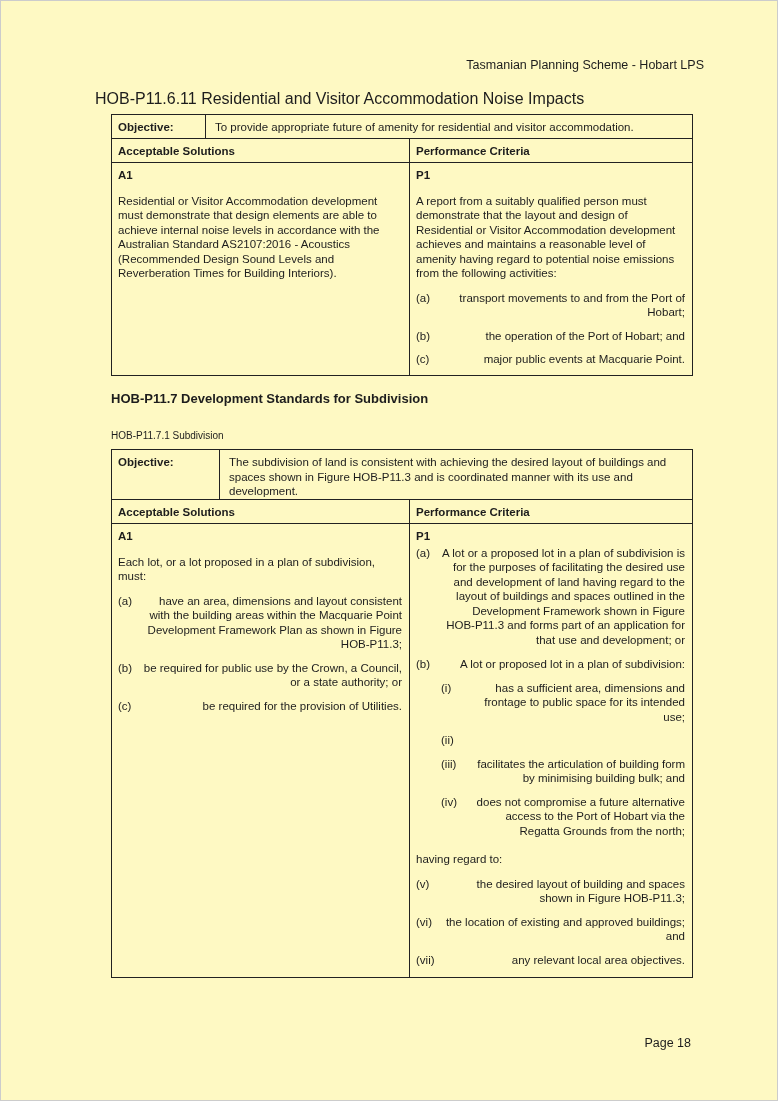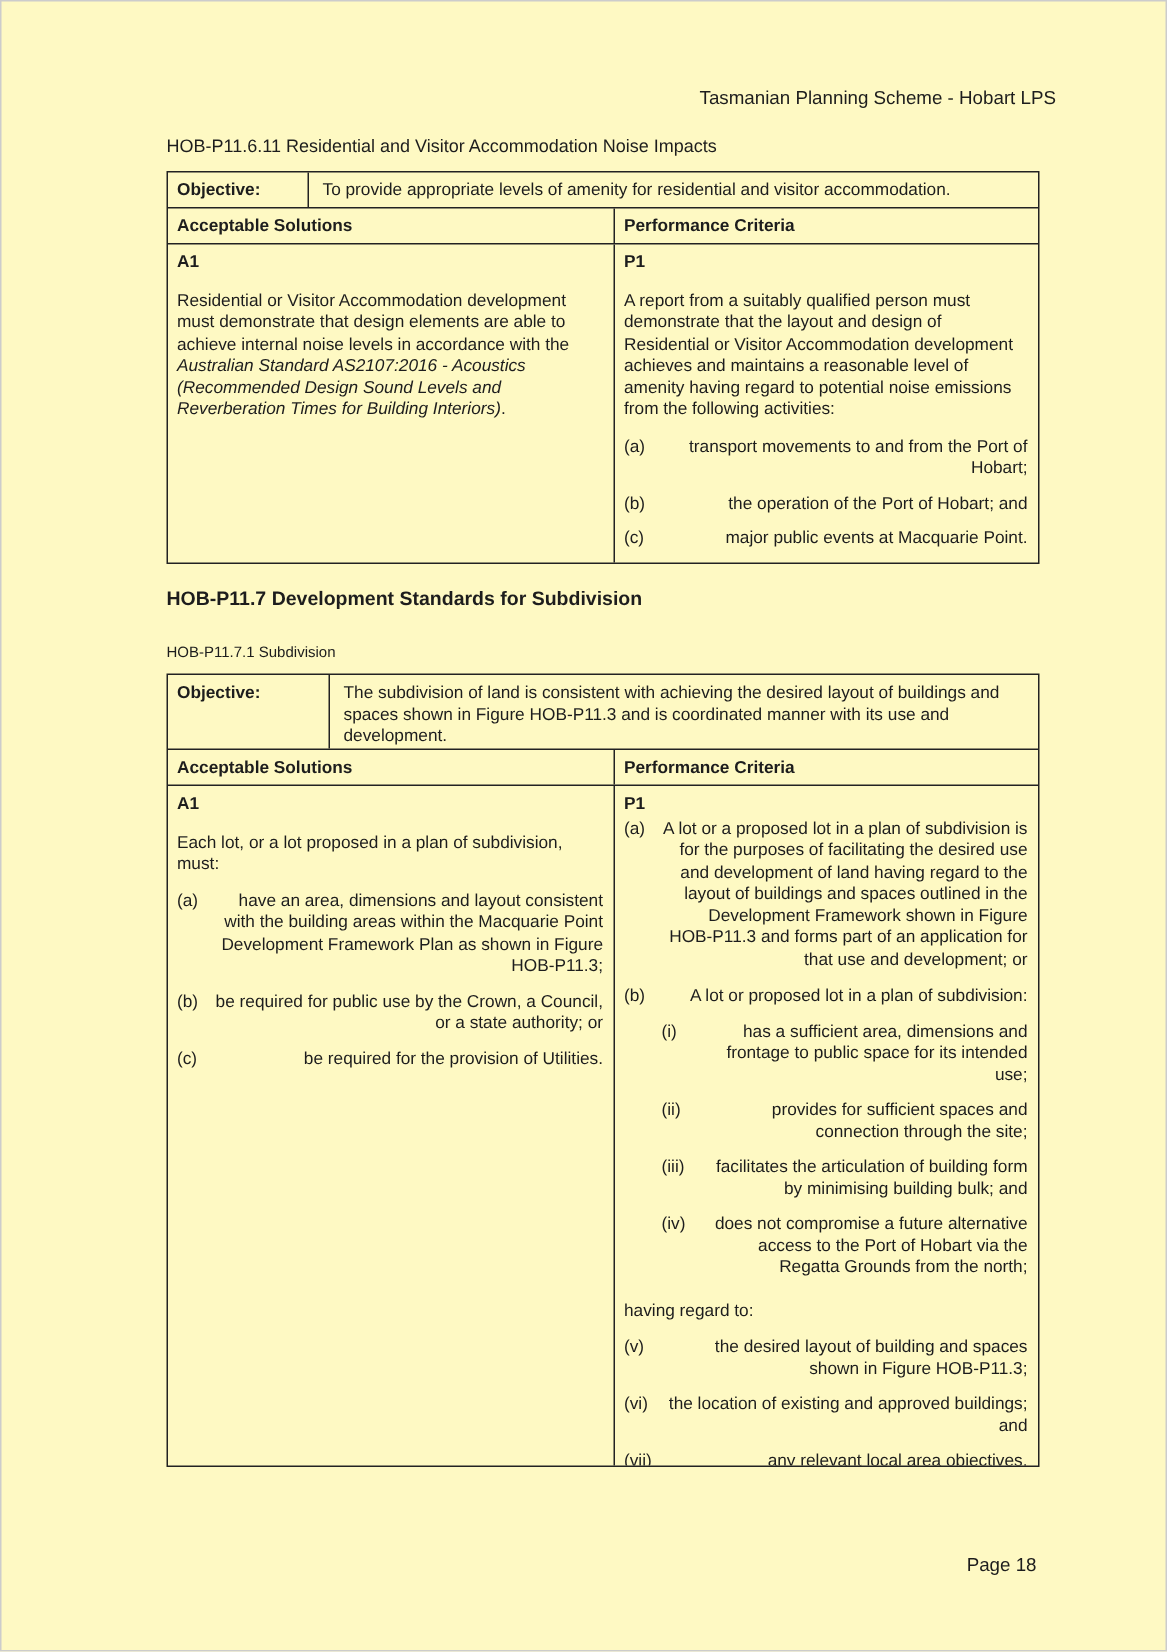--- a/index.html
+++ b/index.html
@@ -18,22 +18,22 @@
   .doc-header {
     position: absolute;
     top: 57px;
     right: 73px;
     font-size: 12.5px;
     white-space: nowrap;
   }
   .s1-heading {
     position: absolute;
     top: 89px;
-    left: 110px;
-    font-size: 12px;
+    left: 94px;
+    font-size: 16px;
     white-space: nowrap;
   }
   .s2-heading {
     position: absolute;
     top: 390px;
     left: 110px;
     font-size: 13px;
     font-weight: bold;
     white-space: nowrap;
   }
@@ -83,35 +83,35 @@
   .cell-label { font-weight: bold; }
   .gap-lg { margin-bottom: 11px; }
   .gap-sm { margin-bottom: 2px; }
   .para { margin: 0 0 10px 0; }
   .li { display: flex; margin-bottom: 9px; }
   .li .m { flex: 0 0 25px; }
   .li .t { flex: 1 1 auto; text-align: right; }
   .sub { margin-left: 25px; }
   .sub .m { flex: 0 0 28px; }
   .regard { margin: 14px 0 10px 0; }
-  .it { font-style: italic; }
+  .it { }
 </style>
 </head>
 <body>
 
 <div class="page">
 
   <div class="doc-header">Tasmanian Planning Scheme - Hobart LPS</div>
 
   <div class="s1-heading">HOB-P11.6.11 Residential and Visitor Accommodation Noise Impacts</div>
 
   <div class="tbl tbl1">
     <div class="row obj-row">
       <div class="cell obj-label">Objective:</div>
-      <div class="cell obj-text">To provide appropriate levels of amenity for residential and visitor accommodation.</div>
+      <div class="cell obj-text">To provide appropriate future of amenity for residential and visitor accommodation.</div>
     </div>
     <div class="row head-row">
       <div class="cell col1">Acceptable Solutions</div>
       <div class="cell col2">Performance Criteria</div>
     </div>
     <div class="row body-row">
       <div class="cell col1">
         <div class="cell-label gap-lg">A1</div>
         <p class="para"><span>Residential or Visitor Accommodation development must demonstrate that design elements are able to achieve internal noise levels in accordance with the </span><span class="it">Australian Standard AS2107:2016 - Acoustics (Recommended Design Sound Levels and Reverberation Times for Building Interiors)</span><span>.</span></p>
       </div>
@@ -172,21 +172,20 @@
         <div class="li">
           <span class="m">(b)</span>
           <span class="t">A lot or proposed lot in a plan of subdivision:</span>
         </div>
         <div class="li sub">
           <span class="m">(i)</span>
           <span class="t">has a sufficient area, dimensions and frontage to public space for its intended use;</span>
         </div>
         <div class="li sub">
           <span class="m">(ii)</span>
-          <span class="t">provides for sufficient spaces and connection through the site;</span>
         </div>
         <div class="li sub">
           <span class="m">(iii)</span>
           <span class="t">facilitates the articulation of building form by minimising building bulk; and</span>
         </div>
         <div class="li sub">
           <span class="m">(iv)</span>
           <span class="t">does not compromise a future alternative access to the Port of Hobart via the Regatta Grounds from the north;</span>
         </div>
         <p class="regard">having regard to:</p>

